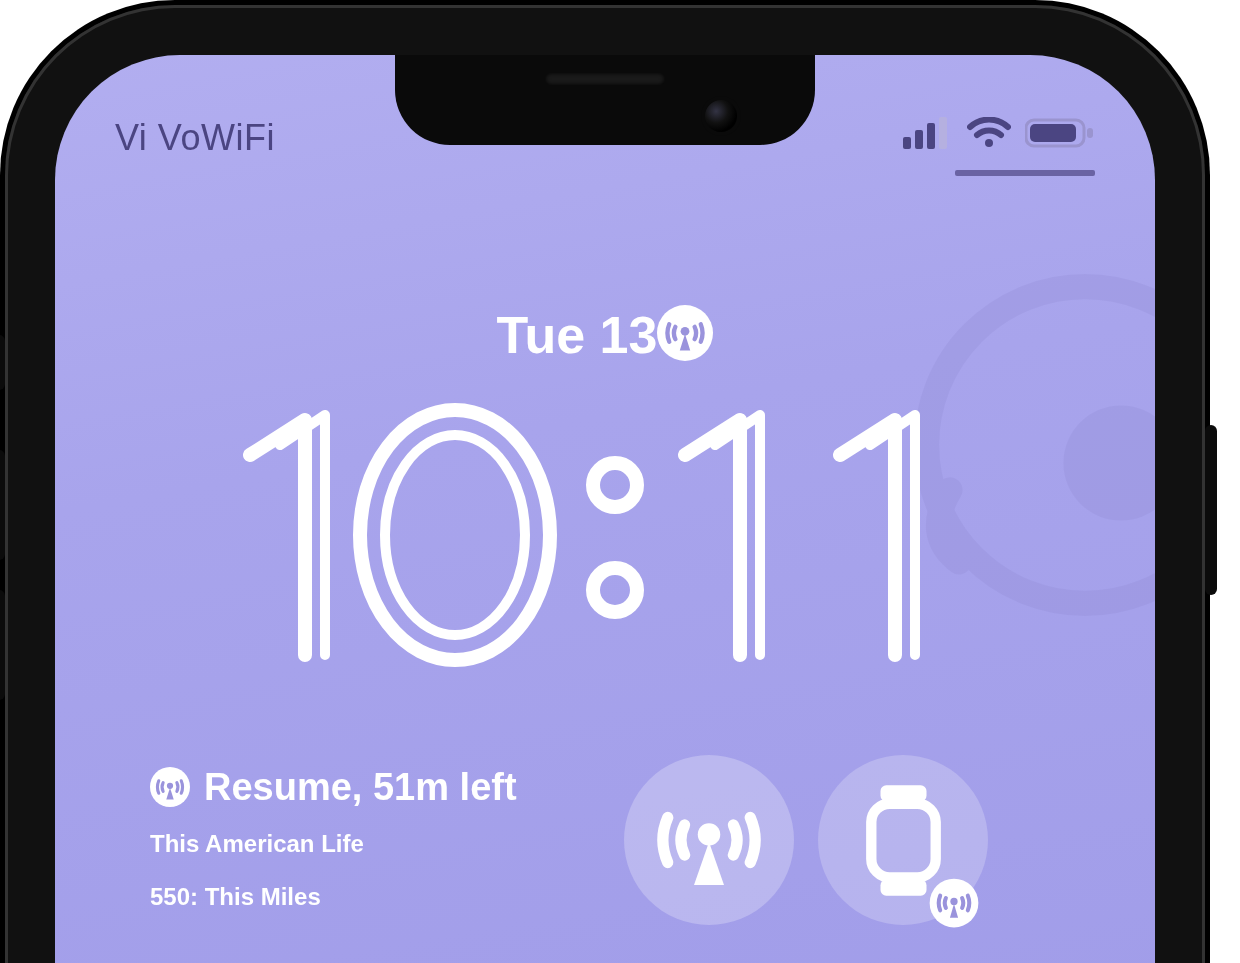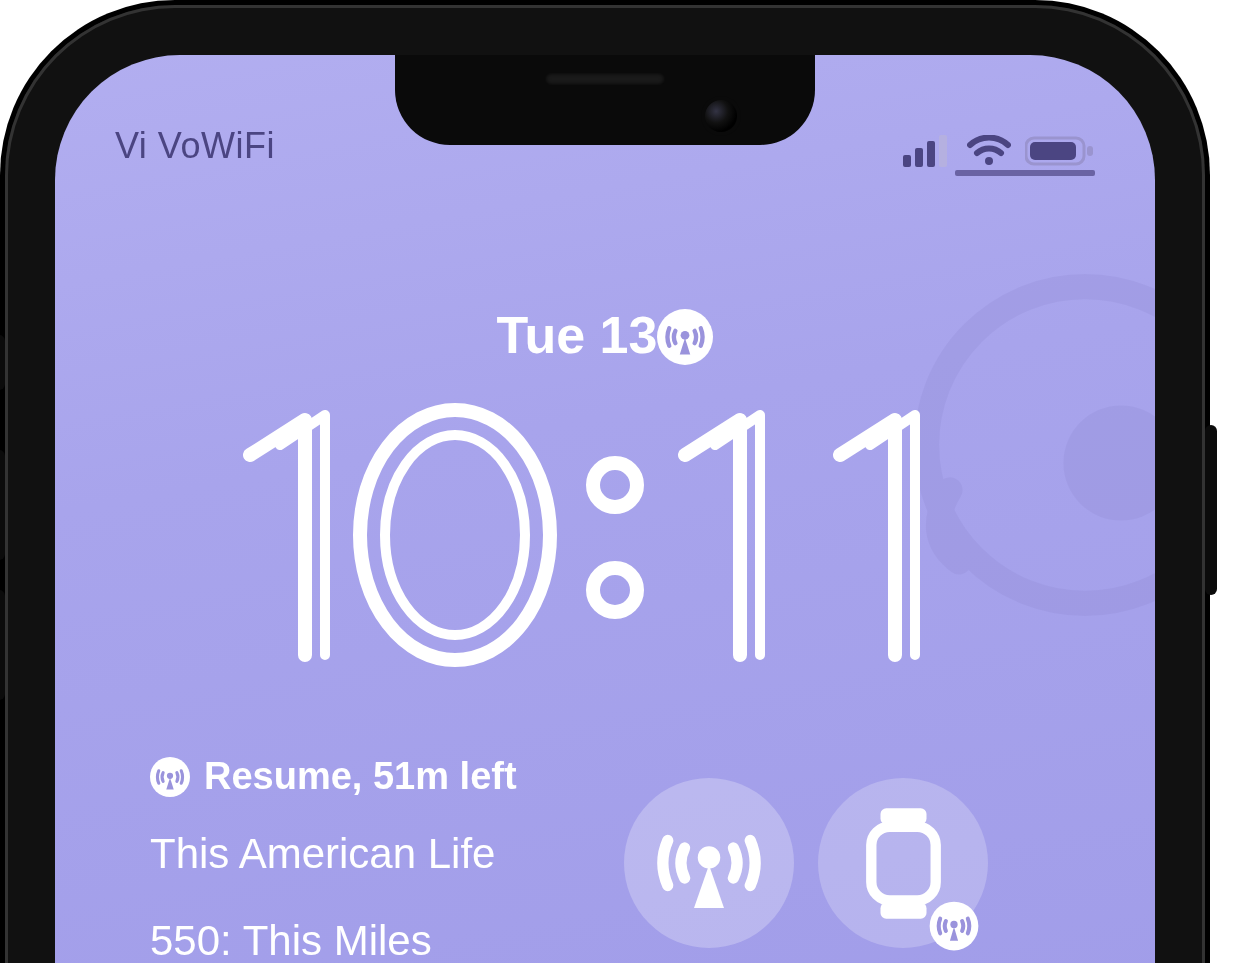--- a/index.html
+++ b/index.html
@@ -49,50 +49,50 @@
   
   .side-btn{position:absolute;background:#0b0b0b;border-radius:6px;}
   .sb-mute{left:-12px;top:330px;width:12px;height:55px;}
   .sb-volup{left:-12px;top:445px;width:12px;height:110px;}
   .sb-voldn{left:-12px;top:585px;width:12px;height:110px;}
   .sb-power{right:-12px;top:420px;width:12px;height:170px;}
 
   
   .status{
     position:absolute;left:0;right:0;top:62px;height:50px;
-    display:flex;justify-content:space-between;align-items:flex-end;
+    display:flex;justify-content:space-between;align-items:flex-start;
     padding:0 60px;
     color:#4b4582;
   }
   .carrier{font-size:36px;font-weight:500;letter-spacing:0.5px;}
   .status-right{display:flex;gap:14px;align-items:center;}
   .status-right svg{display:block;}
   .battery-line{position:absolute;right:60px;top:115px;width:140px;height:6px;background:#6a63a3;border-radius:2px;}
 
   
   .date-row{
     position:absolute;left:0;right:0;top:250px;
-    display:flex;justify-content:center;align-items:flex-end;
+    display:flex;justify-content:center;align-items:flex-start;
     color:#fff;
   }
   .date-text{font-size:52px;font-weight:600;}
 
   
   .clock-wrap{position:absolute;left:0;right:0;top:320px;display:flex;justify-content:center;}
   .clock-wrap svg{display:block;}
 
   
   .widgets{
     position:absolute;left:95px;right:40px;top:700px;
     display:flex;align-items:center;gap:24px;
     color:#fff;
   }
   .now-playing{flex:0 0 450px;}
   .np-row1{display:flex;align-items:center;gap:14px;font-size:38px;font-weight:700;}
-  .np-line{font-size:42px;font-weight:400;margin-top:26px;line-height:1.45;}
+  .np-line{font-size:24px;font-weight:700;margin-top:18px;line-height:1.45;}
 
   .round-widget{
     width:170px;height:170px;border-radius:50%;
     background:rgba(255,255,255,0.25);
     display:flex;align-items:center;justify-content:center;
     position:relative;
   }
   .round-widget.secondary{background:rgba(255,255,255,0.22);}
   .mini-badge{
     position:absolute;right:8px;bottom:-4px;

